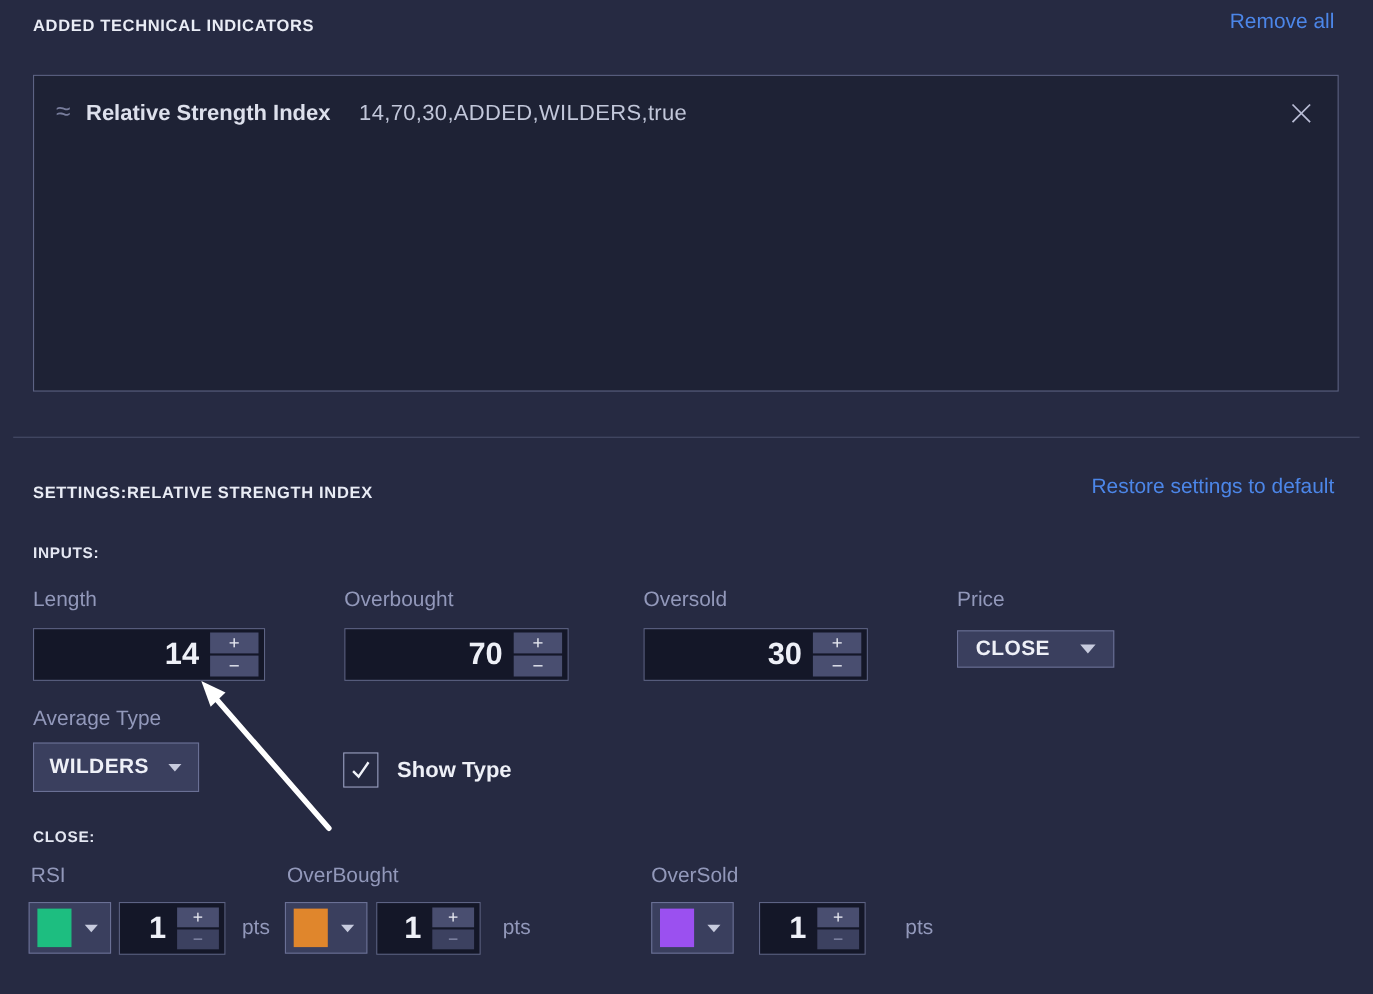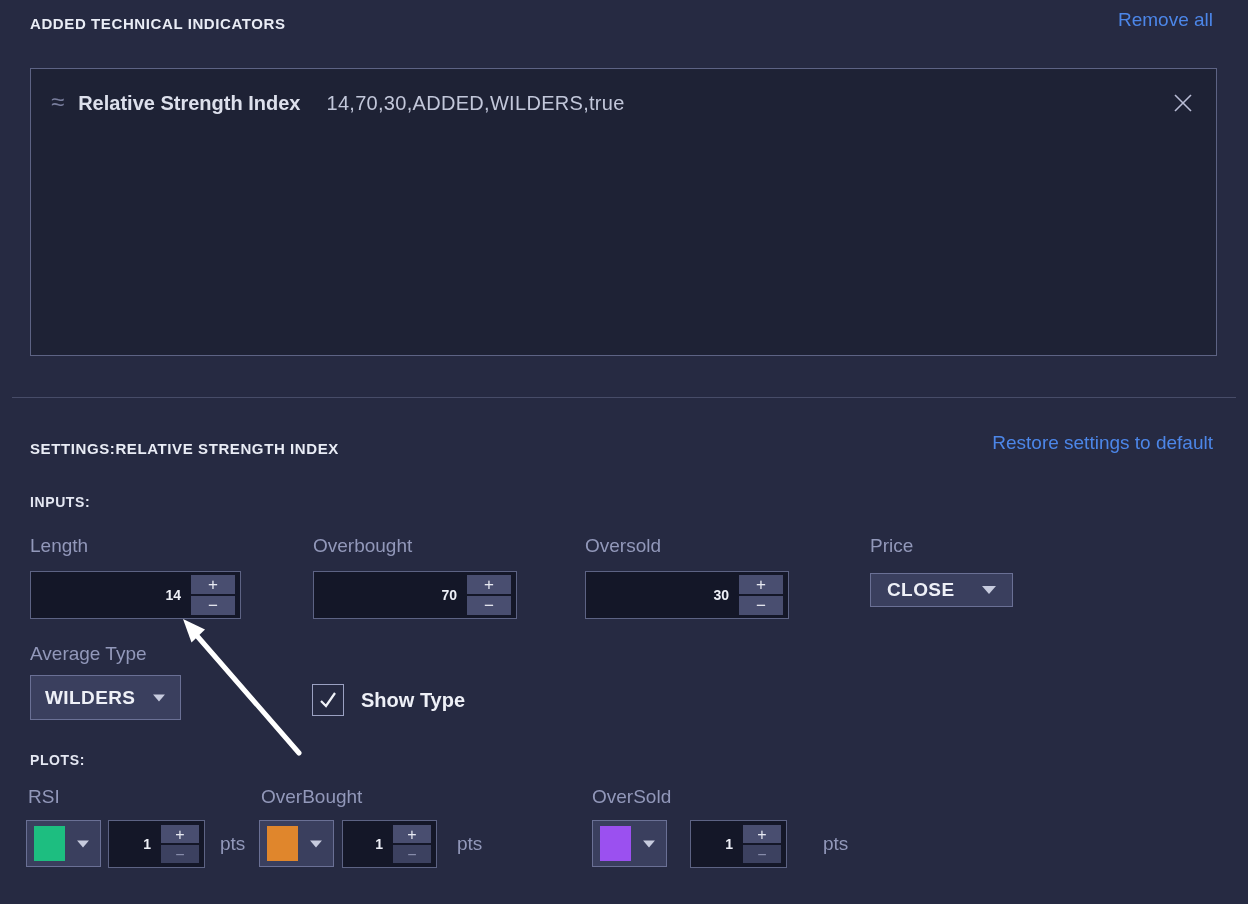--- a/index.html
+++ b/index.html
@@ -44,21 +44,21 @@
 
   .field-label { position:absolute; font-size:19px; color:#9298ba; white-space:nowrap; }
 
   
   .num-box {
     position:absolute; height:48px;
     background:#141728; border:1px solid #5d6384;
     display:flex; align-items:center;
   }
   .num-value {
-    flex:1; text-align:right; font-size:14px; font-weight:bold; color:#eef0f7;
+    flex:1; text-align:right; font-size:28px; font-weight:bold; color:#eef0f7;
     padding-right:10px;
   }
   .stepper { display:flex; flex-direction:column; gap:2px; margin-right:5px; }
   .step-btn {
     width:44px; height:19px; background:#494e70; border:none; cursor:pointer;
     color:#e8eaf2; font-size:17px; line-height:15px; font-family:"Liberation Sans",sans-serif;
     display:flex; align-items:center; justify-content:center; padding:0;
   }
   .stepper.small .step-btn { width:38px; height:18px; font-size:16px; }
   .step-btn.dim { background:#3c4160; color:#8a8fae; }
@@ -164,21 +164,21 @@
     <span class="caret" style="margin-left:auto; transform:scale(.85);"></span>
   </div>
 
   <div class="checkbox">
     <svg width="22" height="22" viewBox="0 0 22 22">
       <polyline points="4,12 9,17 18,4" fill="none" stroke="#f0f2f8" stroke-width="2.2"></polyline>
     </svg>
   </div>
   <div class="check-label">Show Type</div>
 
-  <div class="sub-header" style="left:30px; top:752px;">PLOTS:</div>
+  <div class="sub-header" style="left:30px; top:752px;">CLOSE:</div>
 
   <div class="field-label" style="left:28px;  top:786px;">RSI</div>
   <div class="field-label" style="left:261px; top:786px;">OverBought</div>
   <div class="field-label" style="left:592px; top:786px;">OverSold</div>
 
   <div class="swatch-dd" style="left:26px;">
     <span class="swatch" style="background-color: rgb(29, 190, 128);"></span>
     <span class="caret"></span>
   </div>
   <div class="num-box" style="left:108px; top:820px; width:97px; height:48px;">

